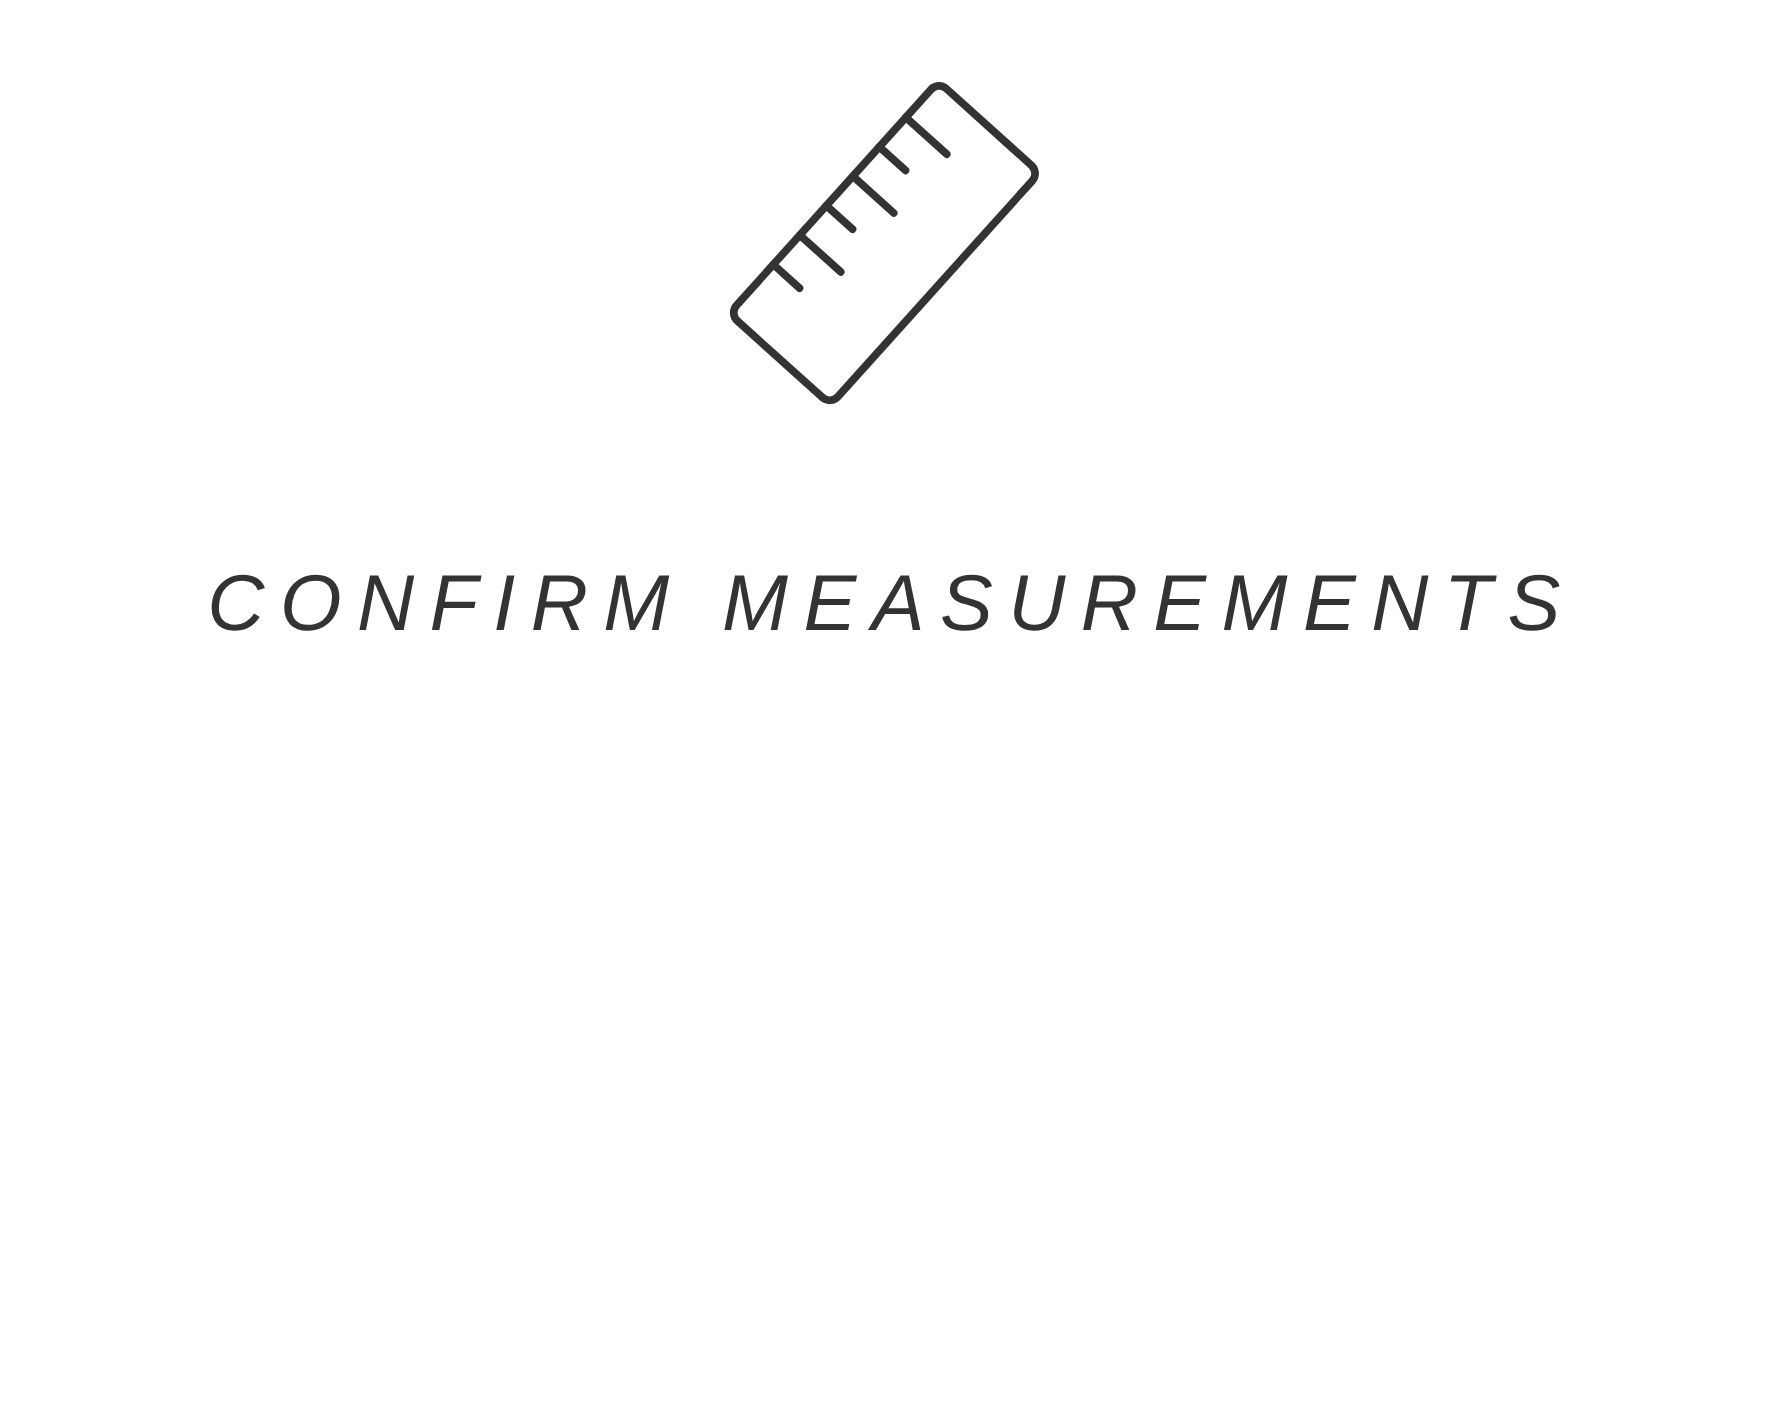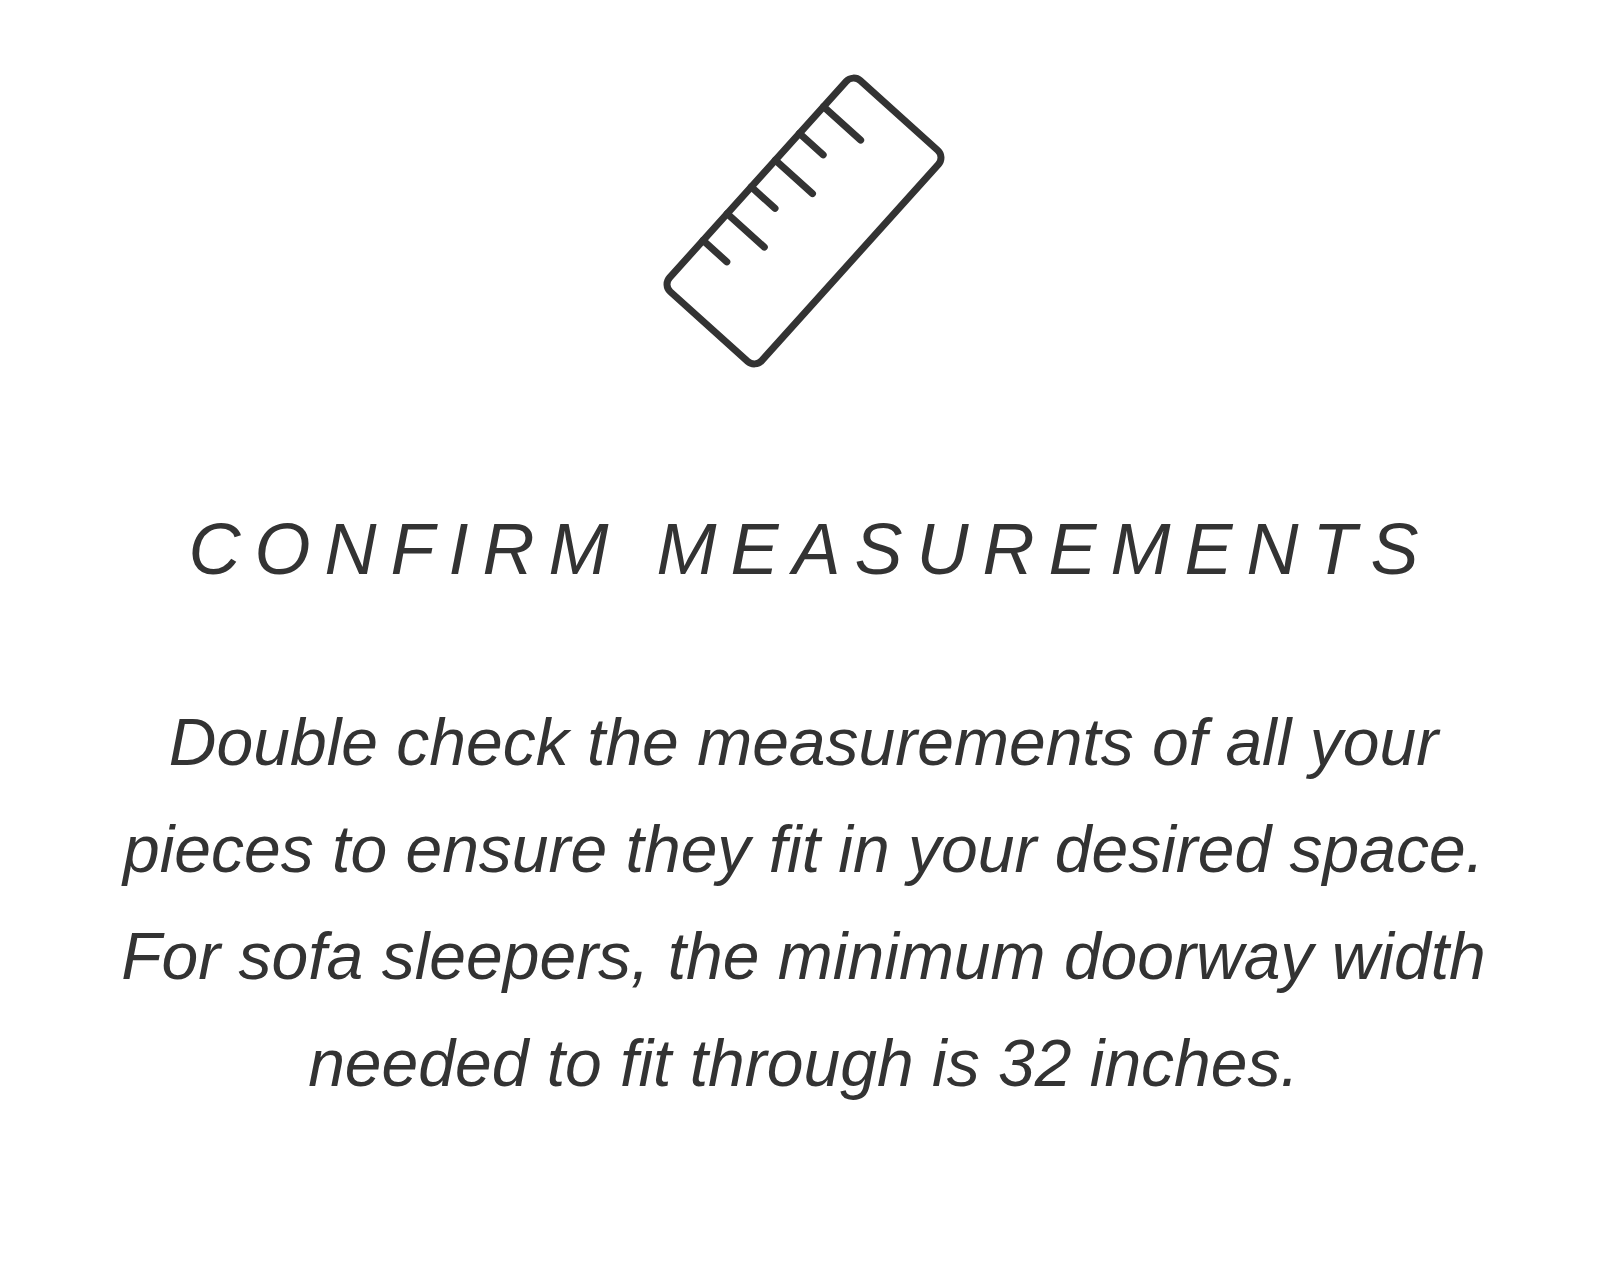--- a/index.html
+++ b/index.html
@@ -73,15 +73,14 @@
         <line x1="108" y1="144" x2="158" y2="144"></line>
         <line x1="108" y1="180" x2="140" y2="180"></line>
         <line x1="108" y1="216" x2="158" y2="216"></line>
         <line x1="108" y1="252" x2="140" y2="252"></line>
       </g>
     </svg>
   </div>
 
   <h1 class="headline">CONFIRM MEASUREMENTS</h1>
 
-  <p class="body-copy">Double check the measurements of all your pieces to ensure they fit in your desired space. For sofa sleepers, the minimum doorway width needed to fit through is 32 inches.</p>
 
 </div>
 
 </body></html>

